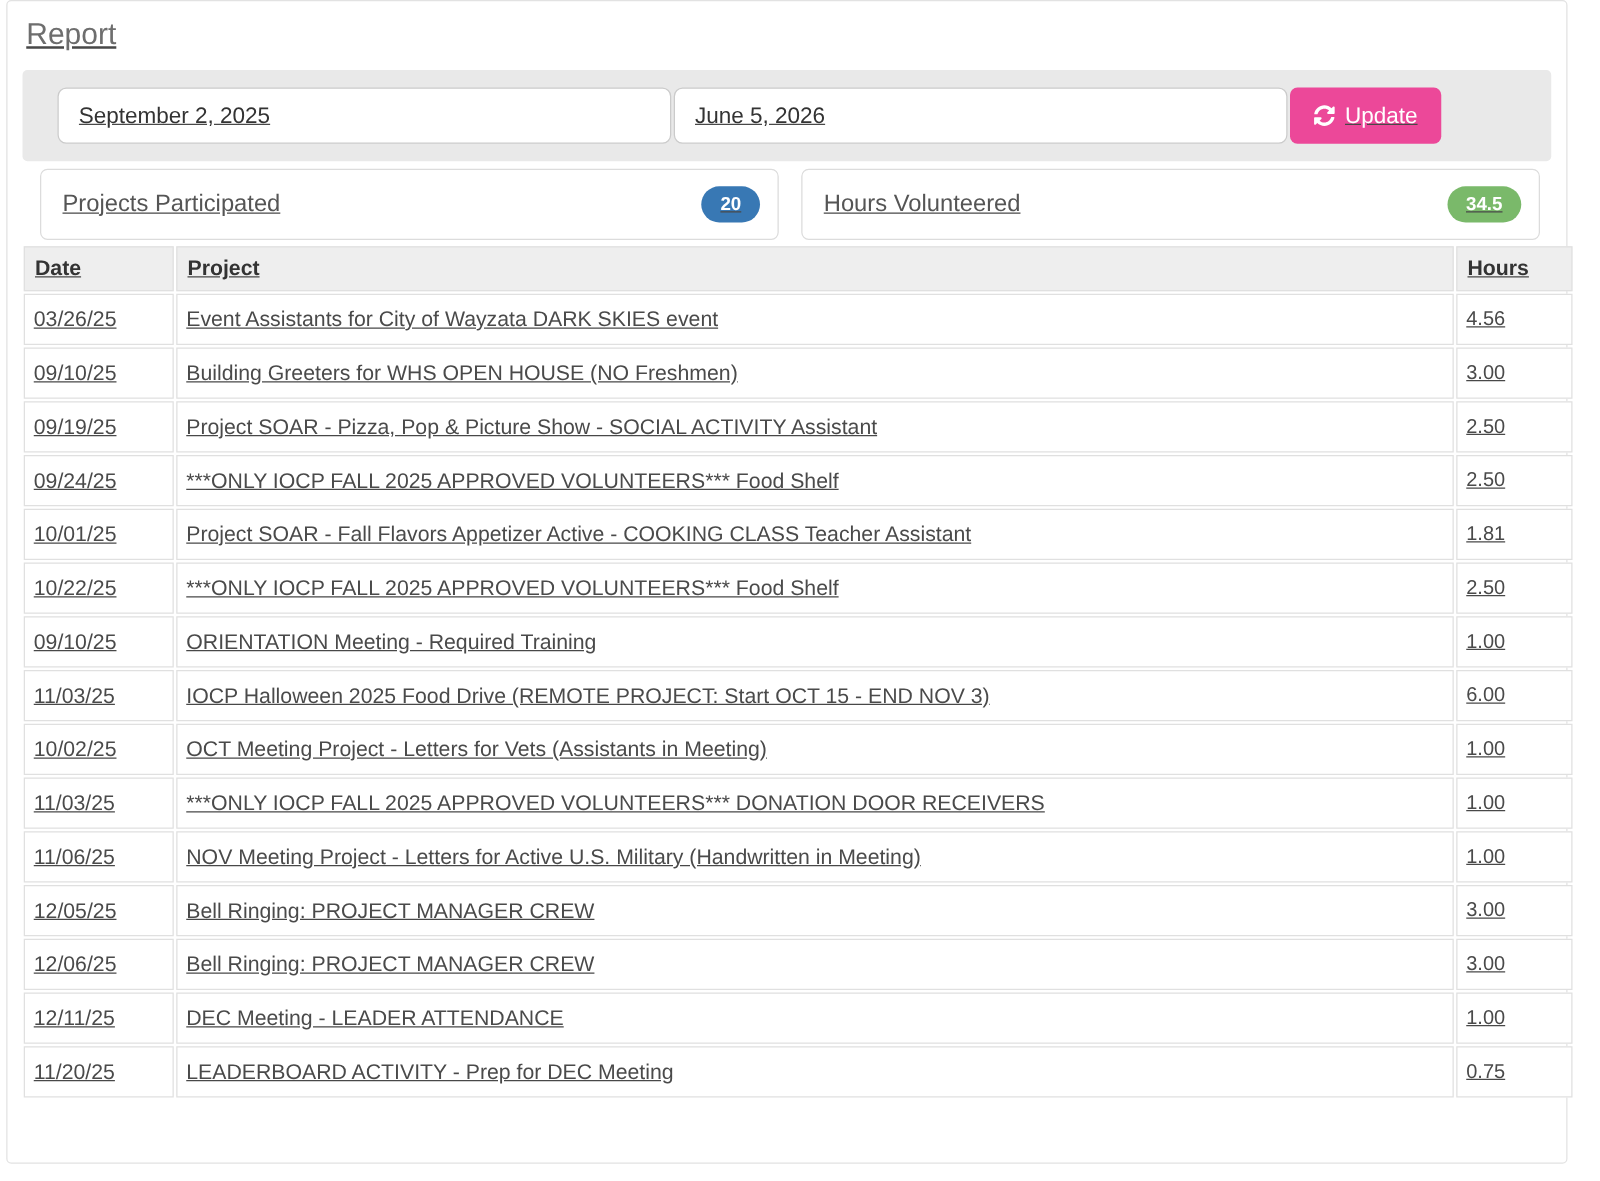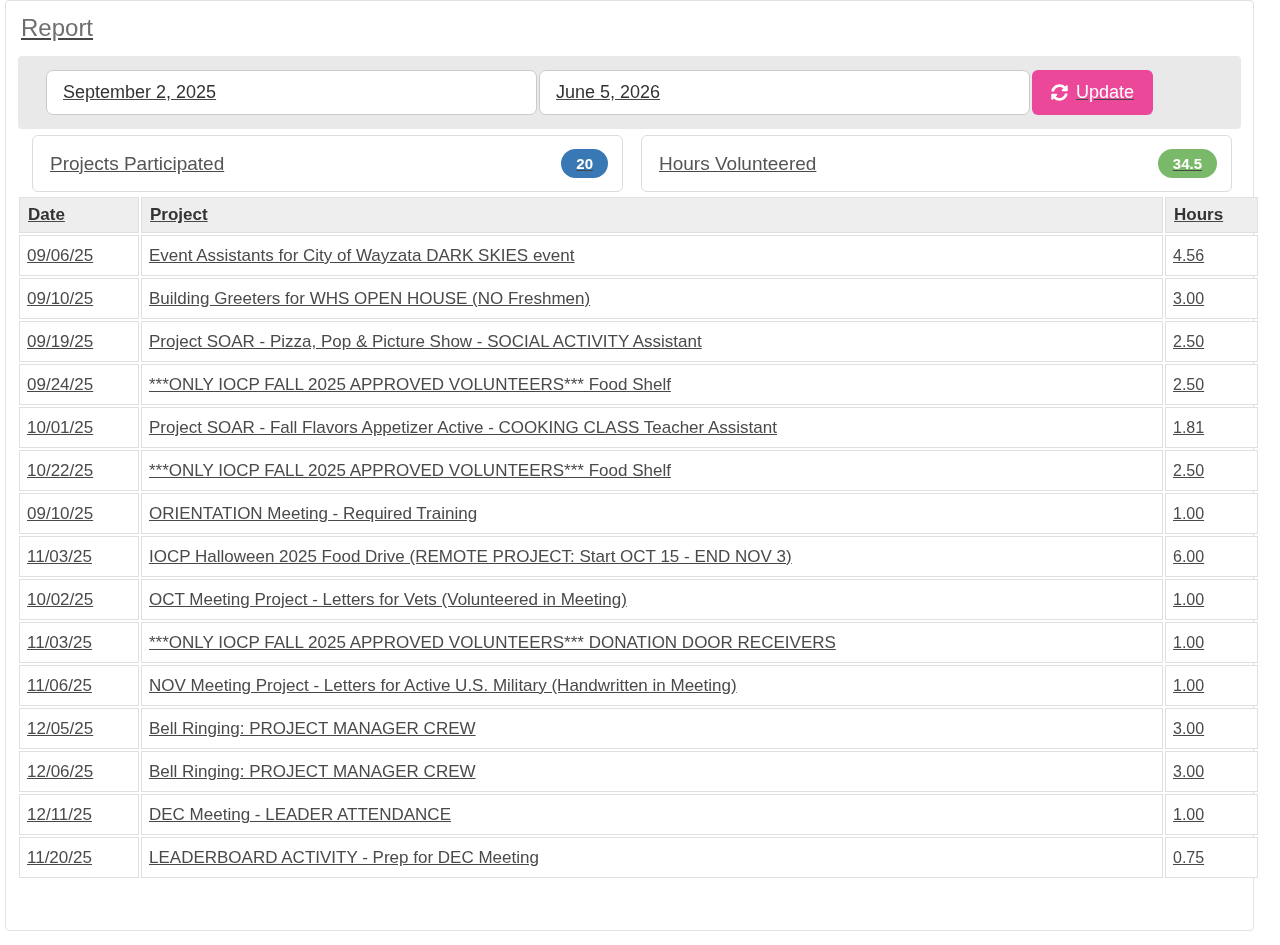--- a/index.html
+++ b/index.html
@@ -160,21 +160,21 @@
     <thead>
       <tr>
         <th>Date</th>
         <th>Project</th>
         <th>Hours</th>
       </tr>
     </thead>
     <tbody>
 
         <tr>
-          <td class="date-cell">09/06/25</td>
+          <td class="date-cell">03/26/25</td>
           <td class="project-cell">Event Assistants for City of Wayzata DARK SKIES event</td>
           <td class="hours-cell">4.56</td>
         </tr>
 
         <tr>
           <td class="date-cell">09/10/25</td>
           <td class="project-cell">Building Greeters for WHS OPEN HOUSE (NO Freshmen)</td>
           <td class="hours-cell">3.00</td>
         </tr>
 
@@ -210,21 +210,21 @@
         </tr>
 
         <tr>
           <td class="date-cell">11/03/25</td>
           <td class="project-cell">IOCP Halloween 2025 Food Drive (REMOTE PROJECT: Start OCT 15 - END NOV 3)</td>
           <td class="hours-cell">6.00</td>
         </tr>
 
         <tr>
           <td class="date-cell">10/02/25</td>
-          <td class="project-cell">OCT Meeting Project - Letters for Vets (Volunteered in Meeting)</td>
+          <td class="project-cell">OCT Meeting Project - Letters for Vets (Assistants in Meeting)</td>
           <td class="hours-cell">1.00</td>
         </tr>
 
         <tr>
           <td class="date-cell">11/03/25</td>
           <td class="project-cell">***ONLY IOCP FALL 2025 APPROVED VOLUNTEERS*** DONATION DOOR RECEIVERS</td>
           <td class="hours-cell">1.00</td>
         </tr>
 
         <tr>

